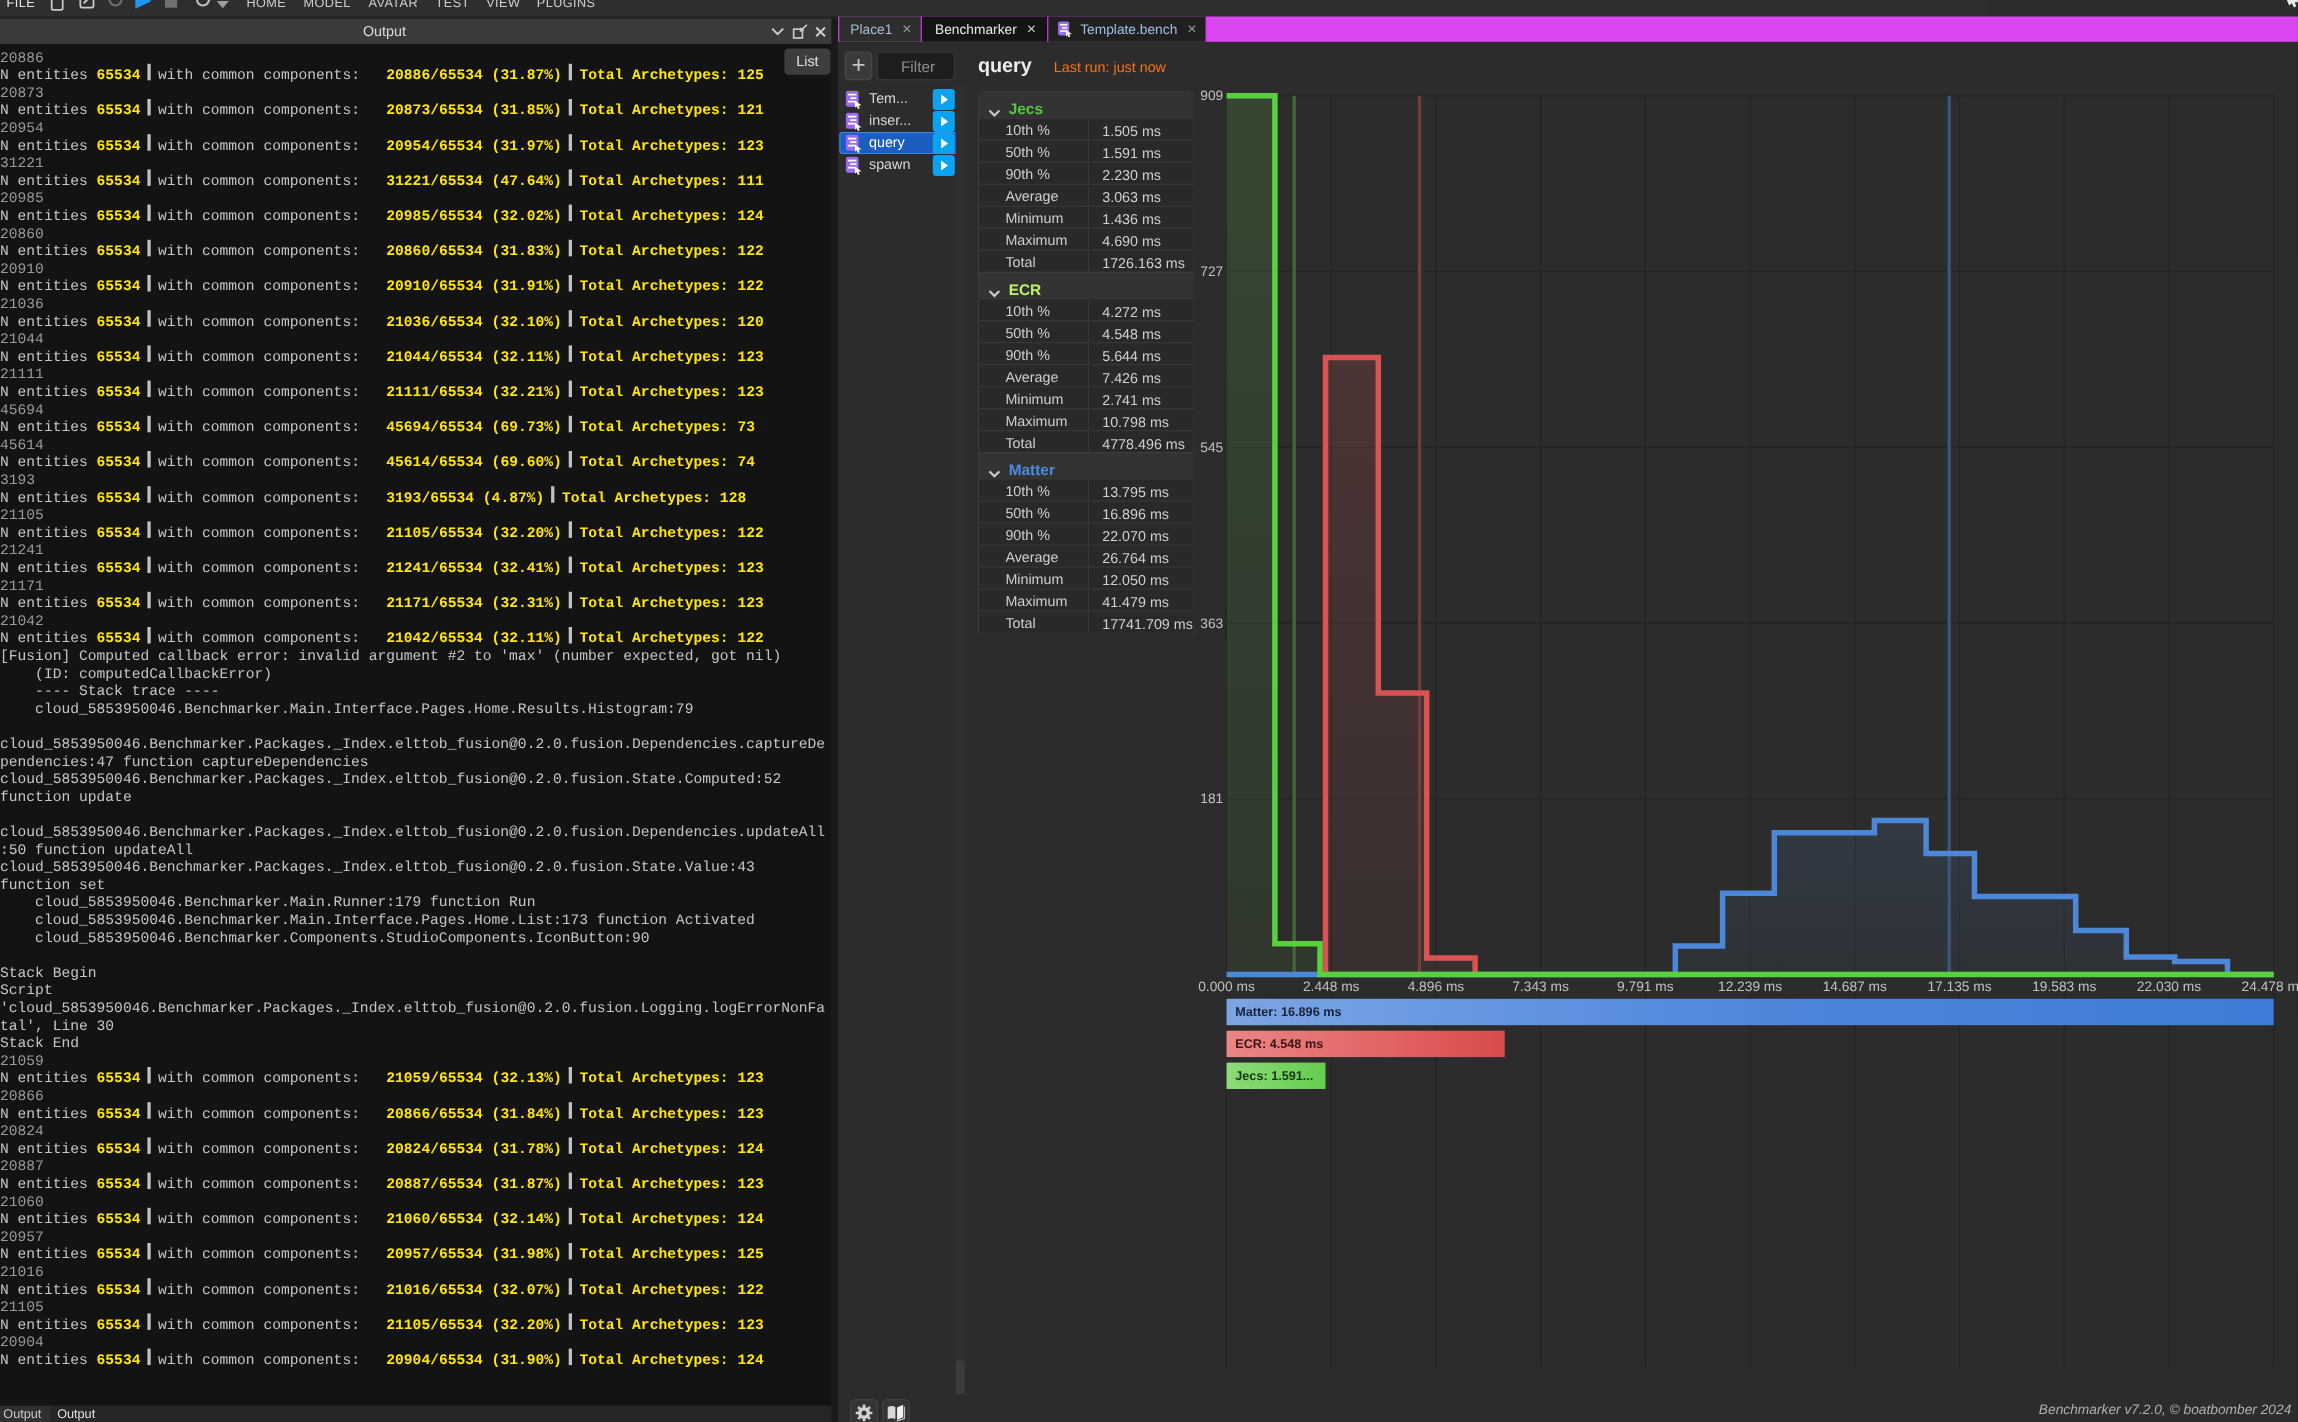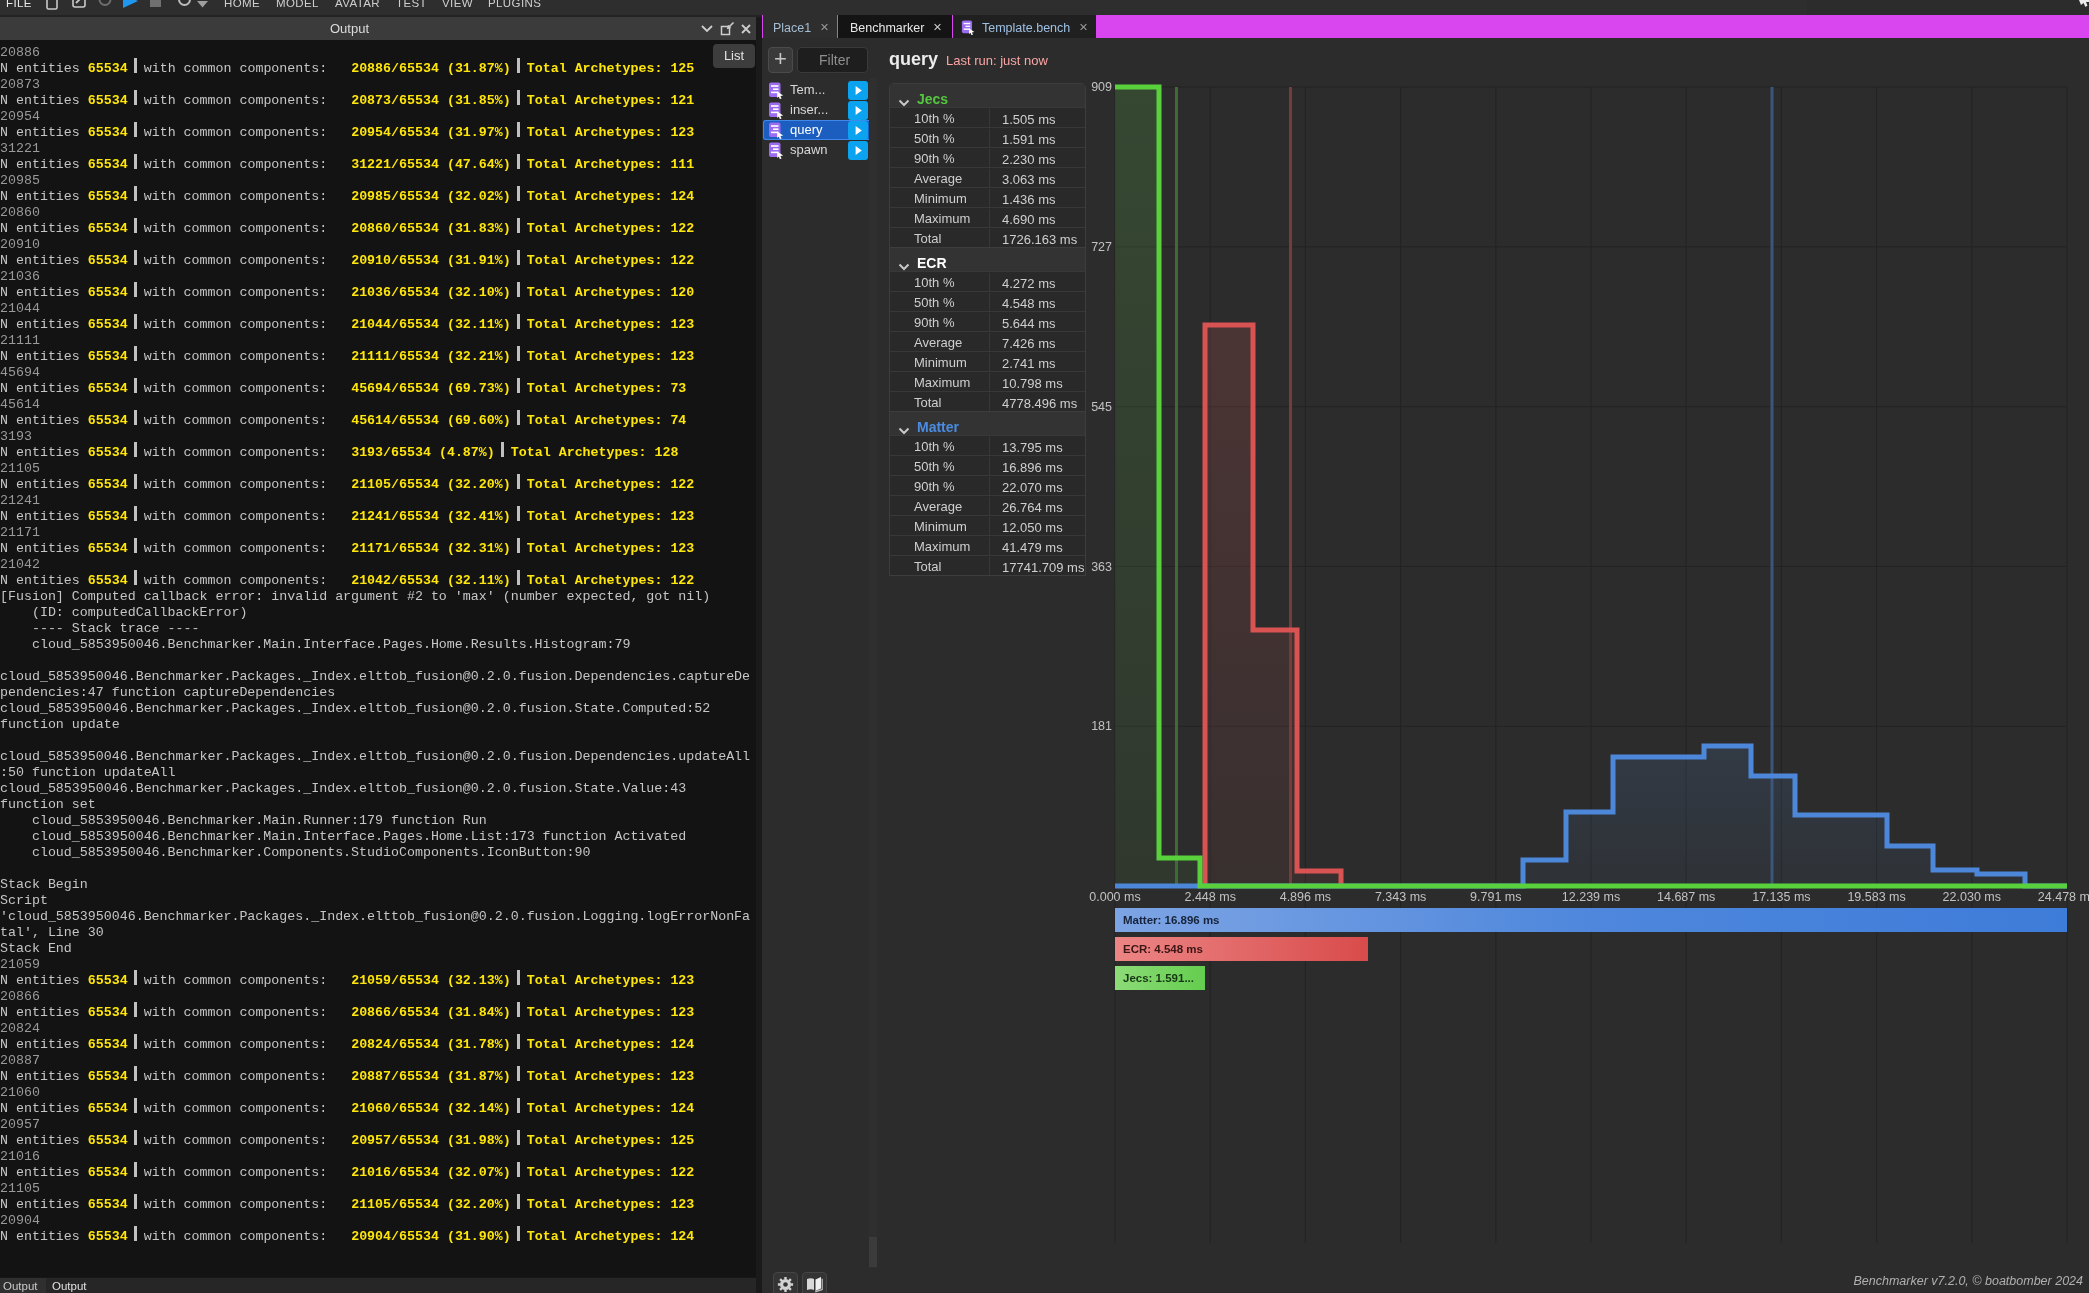--- a/index.html
+++ b/index.html
@@ -143,21 +143,21 @@
         <circle cx="8.5" cy="8.5" r="3.9" fill="none" stroke-width="3.2"></circle>
         <path d="M8.5,3.6 V0.9 M8.5,13.4 V16.1 M3.6,8.5 H0.9 M13.4,8.5 H16.1 M5,5 L3.1,3.1 M12,12 L13.9,13.9 M12,5 L13.9,3.1 M5,12 L3.1,13.9" stroke-width="2.4"></path>
       </g>
     </svg></div>
 <div class="abs" style="left:802px;top:1272px;width:25px;height:25px;background:#343434;border:1px solid #454545;border-radius:4px"><svg width="18" height="17" viewBox="0 0 18 17" style="margin:3px 0 0 3px">
       <path fill="#d8d8d8" d="M1,3 q4,-1.5 7,0 v11 q-3,-1.5 -7,0 Z"></path>
       <path fill="#efefef" d="M9.5,3.5 L15,1 V12.5 L9.5,15 Z"></path>
       <path fill="#bdbdbd" d="M15.6,2.5 16.8,3 16.8,14 9.5,16.5 9,15.3 15.6,13 Z"></path>
     </svg></div>
 
-<div class="abs" style="left:889px;top:49px"><span style="font-size:18px;font-weight:bold;color:#ececec">query</span><span style="font-size:13px;color:#fca5a5;margin-left:8px">Last run: just now</span></div>
+<div class="abs" style="left:889px;top:49px"><span style="font-size:18px;font-weight:bold;color:#ececec">query</span><span style="font-size:13px;color:#f97316;margin-left:20px">Last run: just now</span></div>
 
 <div class="abs" style="left:889px;top:83px;width:197px;border:1px solid #3d3d3d;border-top:none;border-radius:5px 5px 0 0;background:#292929;overflow:hidden">
 <div class="thead">
       <svg width="12" height="8" viewBox="0 0 12 8" style="margin:0 7px 0 8px">
         <polyline points="1.5,1.5 6,6 10.5,1.5" fill="none" stroke="#c8c8c8" stroke-width="2"></polyline>
       </svg>
       <b style="color:#55c73e">Jecs</b>
     </div>
 <div class="trow">
       <span class="tl">10th %</span>
@@ -184,21 +184,21 @@
       <span class="tv">4.690 ms</span>
     </div>
 <div class="trow">
       <span class="tl">Total</span>
       <span class="tv">1726.163 ms</span>
     </div>
     <div class="thead">
       <svg width="12" height="8" viewBox="0 0 12 8" style="margin:0 7px 0 8px">
         <polyline points="1.5,1.5 6,6 10.5,1.5" fill="none" stroke="#c8c8c8" stroke-width="2"></polyline>
       </svg>
-      <b style="color:#ffffff">ECR</b>
+      <b style="color:#bef264">ECR</b>
     </div>
 <div class="trow">
       <span class="tl">10th %</span>
       <span class="tv">4.272 ms</span>
     </div>
 <div class="trow">
       <span class="tl">50th %</span>
       <span class="tv">4.548 ms</span>
     </div>
 <div class="trow">

